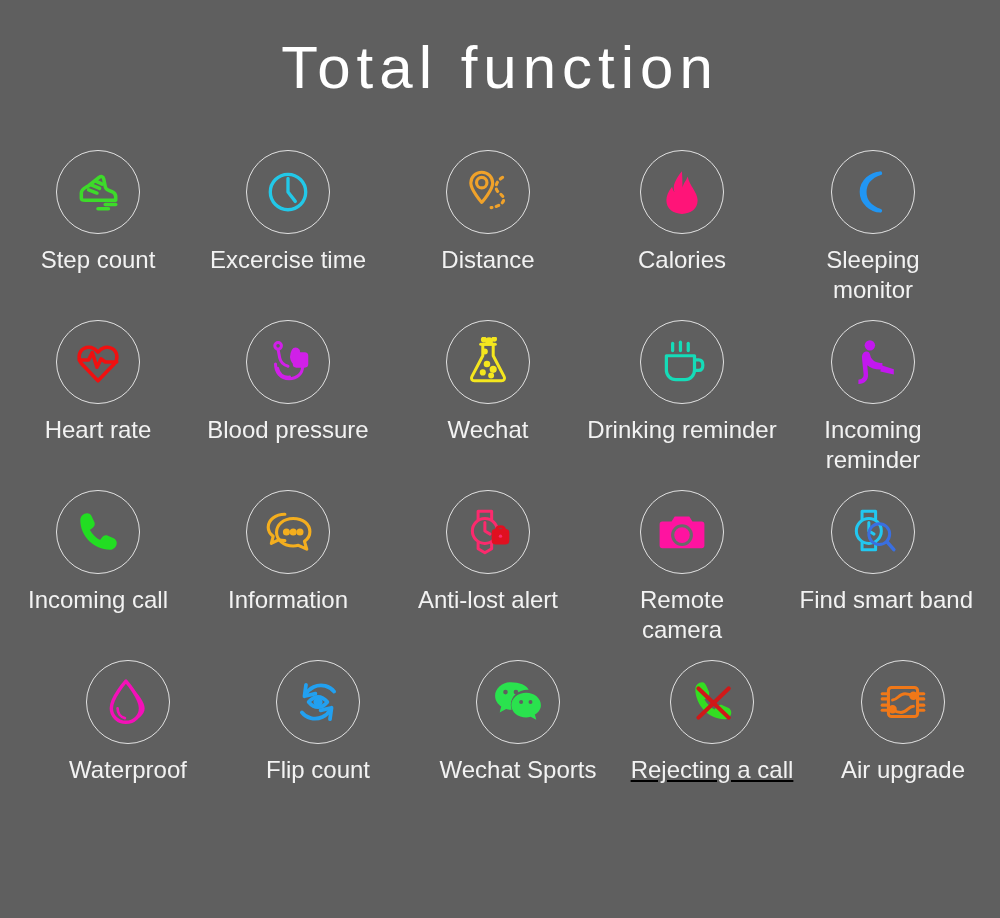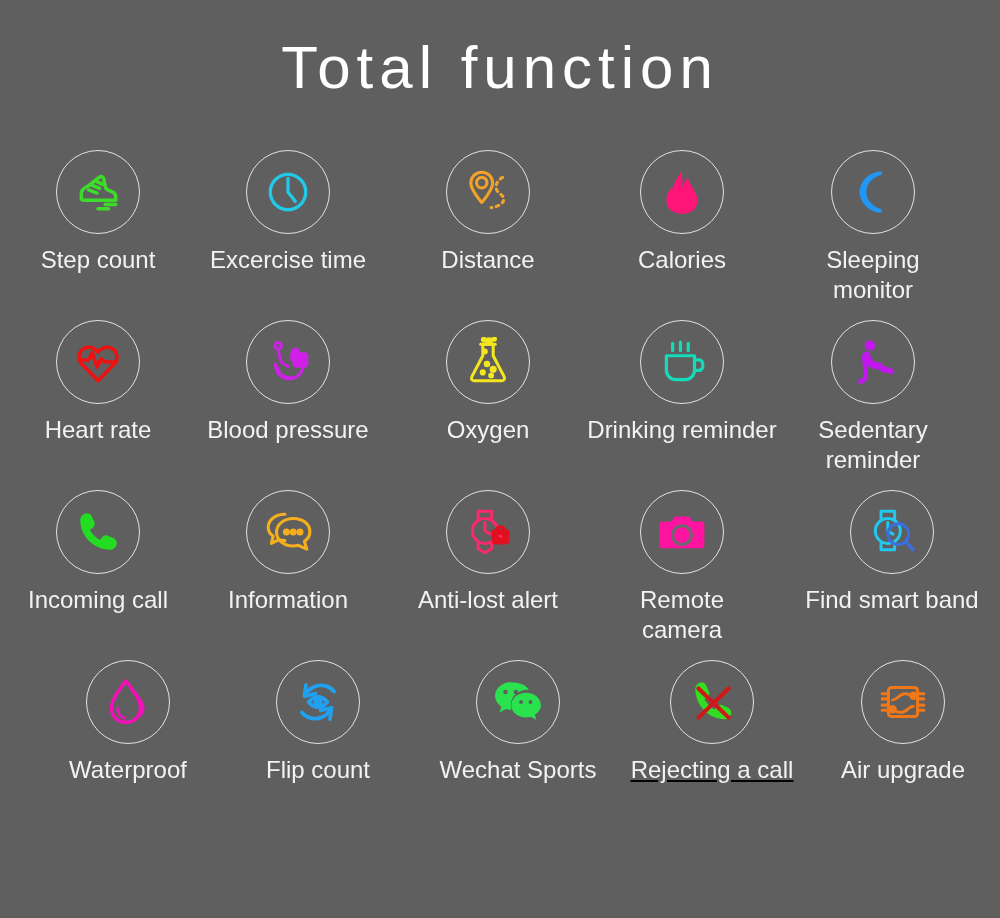--- a/index.html
+++ b/index.html
@@ -194,21 +194,21 @@
                   <circle cx="19" cy="34" r="1.5" fill="#f4e61e"></circle>
                   <circle cx="27" cy="37" r="1.4" fill="#f4e61e"></circle>
                   <circle cx="21" cy="14" r="1.4" fill="#f4e61e"></circle>
                   <circle cx="25" cy="4" r="2.3" fill="#f4e61e"></circle>
                   <circle cx="20" cy="2.5" r="1.4" fill="#f4e61e"></circle>
                   <circle cx="30" cy="2" r="1.2" fill="#f4e61e"></circle>
                 </g>
               </svg>
             </span>
           </div>
-          <div class="label">Oxygen</div>
+          <div class="label">Wechat</div>
         </div>
         <div class="cell" style="left: 582px;">
           <div class="circle">
             <span>
               <svg width="50" height="50" viewBox="0 0 48 48">
                 <g fill="none" stroke="#15dcb8" stroke-width="3.1" stroke-linecap="round" stroke-linejoin="round">
                   <path d="M9 18 L9 32 C9 37 13 41 18 41 L27 41 C32 41 36 37 36 32 L36 18 Z"></path>
                   <path d="M36 22 L40 22 C43 22 44 24 44 27 C44 30 43 32 40 32 L36 32"></path>
                   <path d="M15 6 L15 13"></path>
                   <path d="M22.5 5 L22.5 13"></path>
@@ -224,21 +224,21 @@
             <span>
               <svg width="50" height="50" viewBox="0 0 48 48">
                 <g fill="#c317ef">
                   <circle cx="21" cy="8" r="5"></circle>
                   <path d="M17 14 C14 15 13 17.5 13.5 21 L15 36 C15.2 39 12.5 41 10 41 L10 45 C16 45 19.5 41.5 19.3 36 L18.5 27 C22 30 27 31.5 33 31 L33 25 C27 25 22.5 22.5 21.5 18 C21 15 19.5 13.6 17 14 Z"></path>
                   <path d="M32 27 L44 31 L44 36 L31 33 Z"></path>
                 </g>
               </svg>
             </span>
           </div>
-          <div class="label">Sedentary
+          <div class="label">Incoming
 reminder</div>
         </div>
       </div>
       <div class="row" style="height: 170px;">
         <div class="cell" style="left: -2px;">
           <div class="circle">
             <span>
               <svg width="50" height="50" viewBox="0 0 48 48">
                 <path fill="#22dd22" d="M13.5 6 C10 6 7 9 7 12.5 C7 28 20 41 35.5 41 C39 41 42 38 42 34.5 C42 32.5 40.8 30.8 39 30 L33.5 27.5 C31.5 26.6 29.2 27.3 28 29 L26 31.8 C22 29.5 18.5 26 16.2 22 L19 20 C20.7 18.8 21.4 16.5 20.5 14.5 L18 9 C17.2 7.2 15.5 6 13.5 6 Z"></path>
               </svg>
@@ -287,21 +287,21 @@
                 <g fill="#ff13a0">
                   <path d="M5 14 L14 14 L17 9 L31 9 L34 14 L43 14 C44.5 14 45.5 15 45.5 16.5 L45.5 37 C45.5 38.5 44.5 39.5 43 39.5 L5 39.5 C3.5 39.5 2.5 38.5 2.5 37 L2.5 16.5 C2.5 15 3.5 14 5 14 Z"></path>
                   <circle cx="24" cy="27" r="9" fill="none" stroke="#6a6a6a" stroke-width="3"></circle>
                 </g>
               </svg>
             </span>
           </div>
           <div class="label">Remote
 camera</div>
         </div>
-        <div class="cell" style="left: 792px;">
+        <div class="cell" style="left: 773px; text-align: right;">
           <div class="circle">
             <span>
               <svg width="50" height="50" viewBox="0 0 48 48">
                 <g fill="none" stroke="#22c8f0" stroke-width="2.9" stroke-linecap="round" stroke-linejoin="round">
                   <circle cx="20" cy="23" r="12"></circle>
                   <path d="M13.5 12 L13.5 4 L26.5 4 L26.5 12"></path>
                   <path d="M13.5 34 L13.5 41 L26.5 41 L26.5 34"></path>
                   <path d="M20 15 L20 23 L25 26"></path>
                   <circle cx="30" cy="26" r="10" stroke="#3a6fe0"></circle>
                   <path d="M37.5 33.5 L44 41" stroke="#3a6fe0" stroke-width="3.4"></path>

